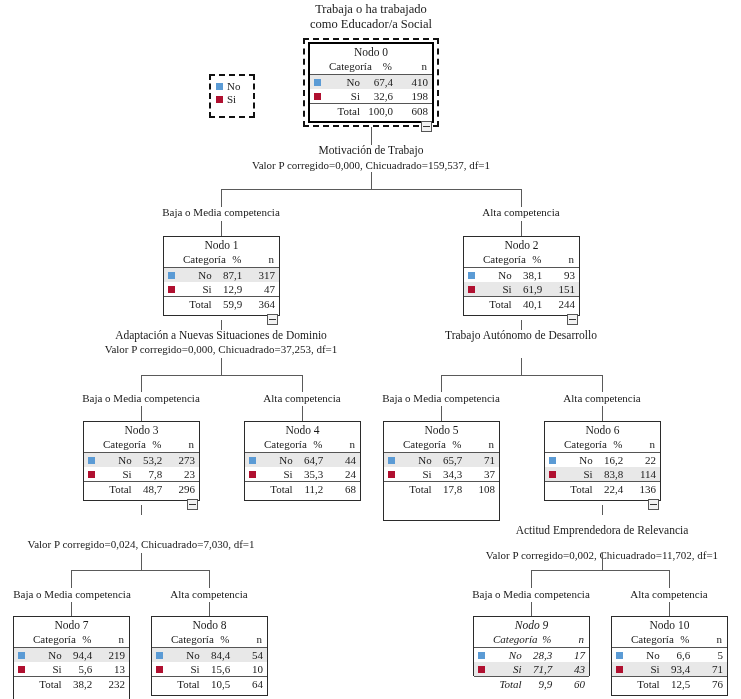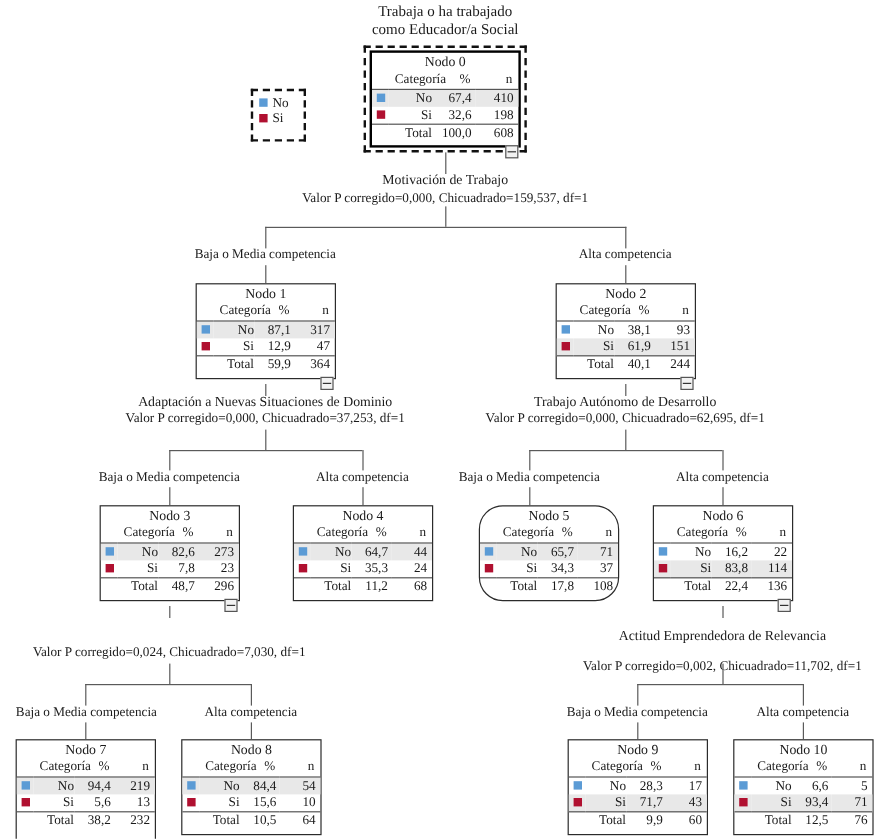--- a/index.html
+++ b/index.html
@@ -286,21 +286,20 @@
   <div class="ln-h" style="left:141px; top:375px; width:161px;"></div>
   <div class="ln-v" style="left:141px; top:375px; height:17px;"></div>
   <div class="ln-v" style="left:302px; top:375px; height:17px;"></div>
   <div class="edge-label abs" style="left:66px; top:392px; width:150px;">Baja o Media competencia</div>
   <div class="edge-label abs" style="left:237px; top:392px; width:130px;">Alta competencia</div>
   <div class="ln-v" style="left:141px; top:406px; height:15px;"></div>
   <div class="ln-v" style="left:302px; top:406px; height:15px;"></div>
 
   <div class="ln-v" style="left:521px; top:320px; height:10px;"></div>
   <div class="split-var abs" style="left:401px; top:328px; width:240px;">Trabajo Autónomo de Desarrollo</div>
-  <div class="split-stat abs" style="left:401px; top:342px; width:240px;">Valor P corregido=0,000, Chicuadrado=62,695, df=1</div>
   <div class="ln-v" style="left:521px; top:358px; height:17px;"></div>
   <div class="ln-h" style="left:441px; top:375px; width:161px;"></div>
   <div class="ln-v" style="left:441px; top:375px; height:17px;"></div>
   <div class="ln-v" style="left:602px; top:375px; height:17px;"></div>
   <div class="edge-label abs" style="left:366px; top:392px; width:150px;">Baja o Media competencia</div>
   <div class="edge-label abs" style="left:537px; top:392px; width:130px;">Alta competencia</div>
   <div class="ln-v" style="left:441px; top:406px; height:15px;"></div>
   <div class="ln-v" style="left:602px; top:406px; height:15px;"></div>
 
   <div class="node" style="left:83px; top:421px; width:117px; height:80px;">
@@ -309,21 +308,21 @@
       <tbody>
           <tr class="hdr-row">
         <td class="c-sw"></td>
         <td class="c-cat">Categoría</td>
         <td class="c-pct">%</td>
         <td class="c-n">n</td>
       </tr>
       <tr class="hl">
         <td class="c-sw"><span class="sw sw-no"></span></td>
         <td class="c-cat">No</td>
-        <td class="c-pct">82,6</td>
+        <td class="c-pct">53,2</td>
         <td class="c-n">273</td>
       </tr>
       <tr>
         <td class="c-sw"><span class="sw sw-si"></span></td>
         <td class="c-cat">Si</td>
         <td class="c-pct">7,8</td>
         <td class="c-n">23</td>
       </tr>
       <tr class="total-row">
         <td class="c-sw"></td>
@@ -361,21 +360,21 @@
       <tr class="total-row">
         <td class="c-sw"></td>
         <td class="c-cat">Total</td>
         <td class="c-pct">11,2</td>
         <td class="c-n">68</td>
       </tr>
     </tbody>
       </table>
   </div>
 
-  <div class="node" style="left:399px; top:421px; width:117px; height:80px;border-radius:20px;">
+  <div class="node" style="left:383px; top:421px; width:117px; height:100px;">
     <div class="node-title">Nodo 5</div>
     <table class="node-tbl">
       <tbody>
           <tr class="hdr-row">
         <td class="c-sw"></td>
         <td class="c-cat">Categoría</td>
         <td class="c-pct">%</td>
         <td class="c-n">n</td>
       </tr>
       <tr class="hl">
@@ -513,21 +512,21 @@
       <tr class="total-row">
         <td class="c-sw"></td>
         <td class="c-cat">Total</td>
         <td class="c-pct">10,5</td>
         <td class="c-n">64</td>
       </tr>
     </tbody>
       </table>
   </div>
 
-  <div class="node" style="left:473px; top:616px; width:117px; height:80px;">
+  <div class="node" style="left:473px; top:616px; width:117px; height:60px;font-style:italic;">
     <div class="node-title">Nodo 9</div>
     <table class="node-tbl">
       <tbody>
           <tr class="hdr-row">
         <td class="c-sw"></td>
         <td class="c-cat">Categoría</td>
         <td class="c-pct">%</td>
         <td class="c-n">n</td>
       </tr>
       <tr>

